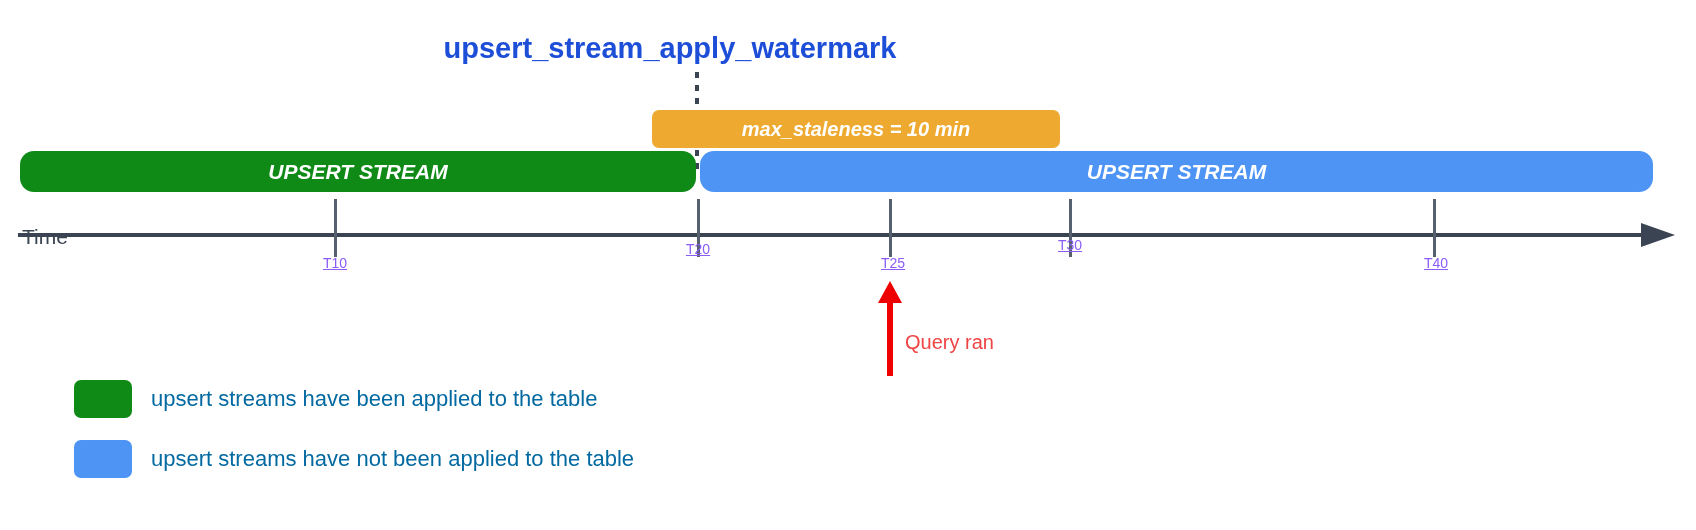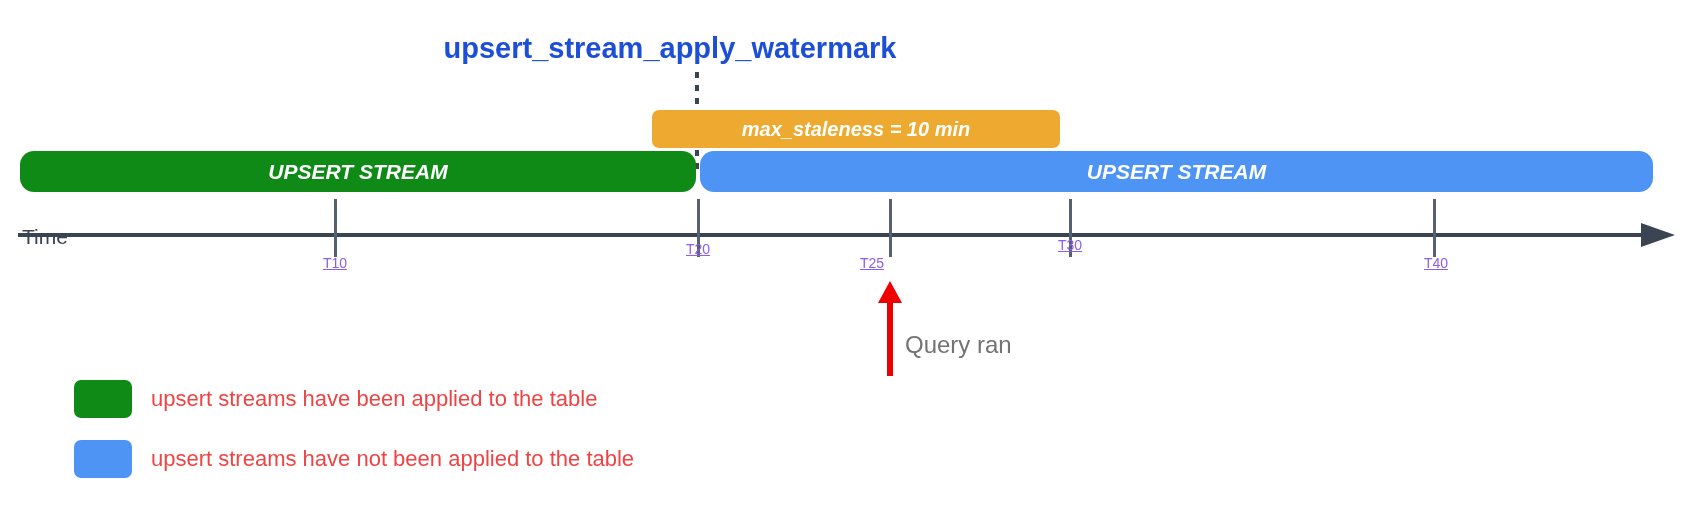--- a/index.html
+++ b/index.html
@@ -144,22 +144,22 @@
     width: 0;
     height: 0;
     border-left: 12px solid transparent;
     border-right: 12px solid transparent;
     border-bottom: 22px solid #ee0000;
   }
   .query-label {
     position: absolute;
     left: 905px;
     top: 331px;
-    font-size: 24px;
-    color: #737373;
+    font-size: 20px;
+    color: #ef4444;
     white-space: nowrap;
   }
 
   
   .legend {
     position: absolute;
     left: 74px;
     top: 380px;
   }
   .legend-row {
@@ -172,21 +172,21 @@
     top: 0;
     width: 58px;
     height: 38px;
     border-radius: 7px;
   }
   .legend-text {
     position: absolute;
     left: 77px;
     top: 6px;
     font-size: 22px;
-    color: #ef4444;
+    color: #0369a1;
     white-space: nowrap;
   }
 </style>
 </head>
 <body>
 
 <div id="canvas">
 
   <div class="title">upsert_stream_apply_watermark</div>
 
@@ -208,21 +208,21 @@
   <div class="axis-arrowhead"></div>
   <div class="axis-label">Time</div>
 
   <div class="tick" style="left:334px"></div>
   <div class="tick-label" style="left:335px">T10</div>
 
   <div class="tick" style="left:697px"></div>
   <div class="tick-label" style="left:698px;top:241px">T20</div>
 
   <div class="tick" style="left:889px"></div>
-  <div class="tick-label" style="left:872px">T25</div>
+  <div class="tick-label" style="left:893px">T25</div>
 
   <div class="tick" style="left:1069px"></div>
   <div class="tick-label" style="left:1070px;top:237px">T30</div>
 
   <div class="tick" style="left:1433px"></div>
   <div class="tick-label" style="left:1436px">T40</div>
 
   <div class="query-arrow-shaft"></div>
   <div class="query-arrow-head"></div>
   <div class="query-label">Query ran</div>

